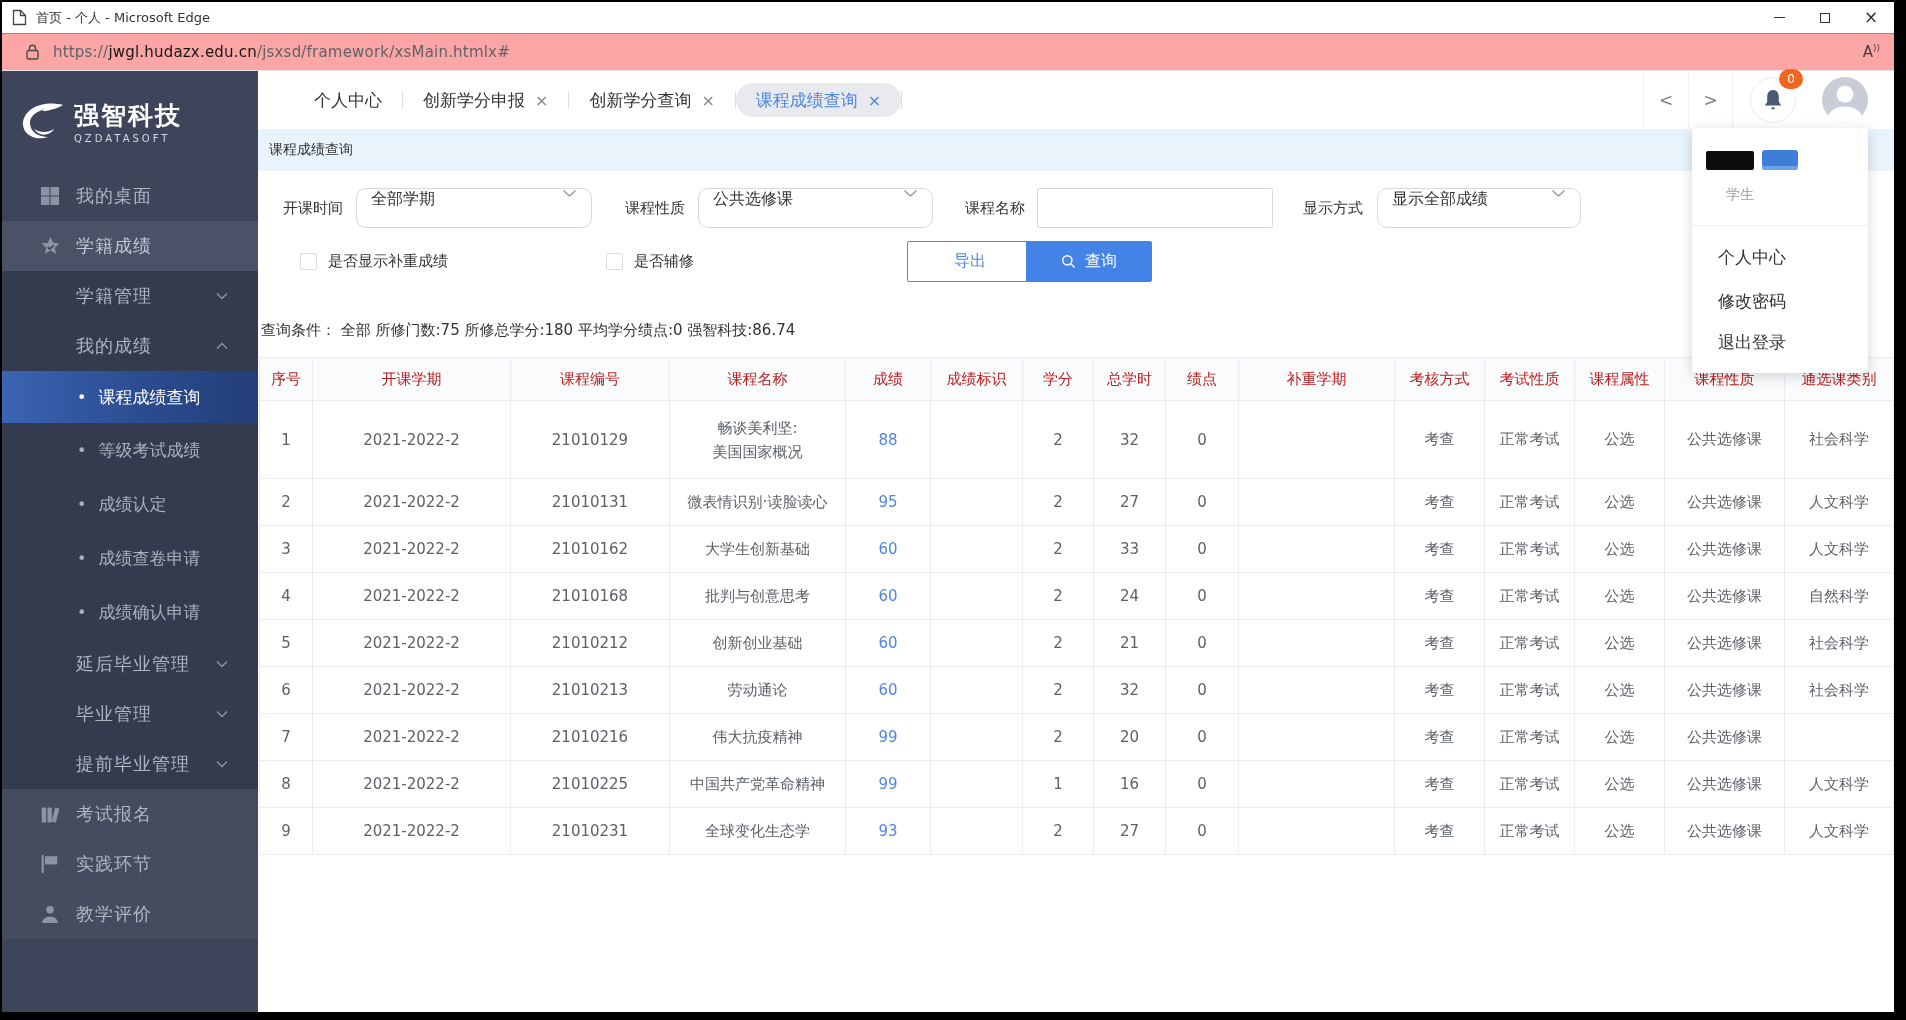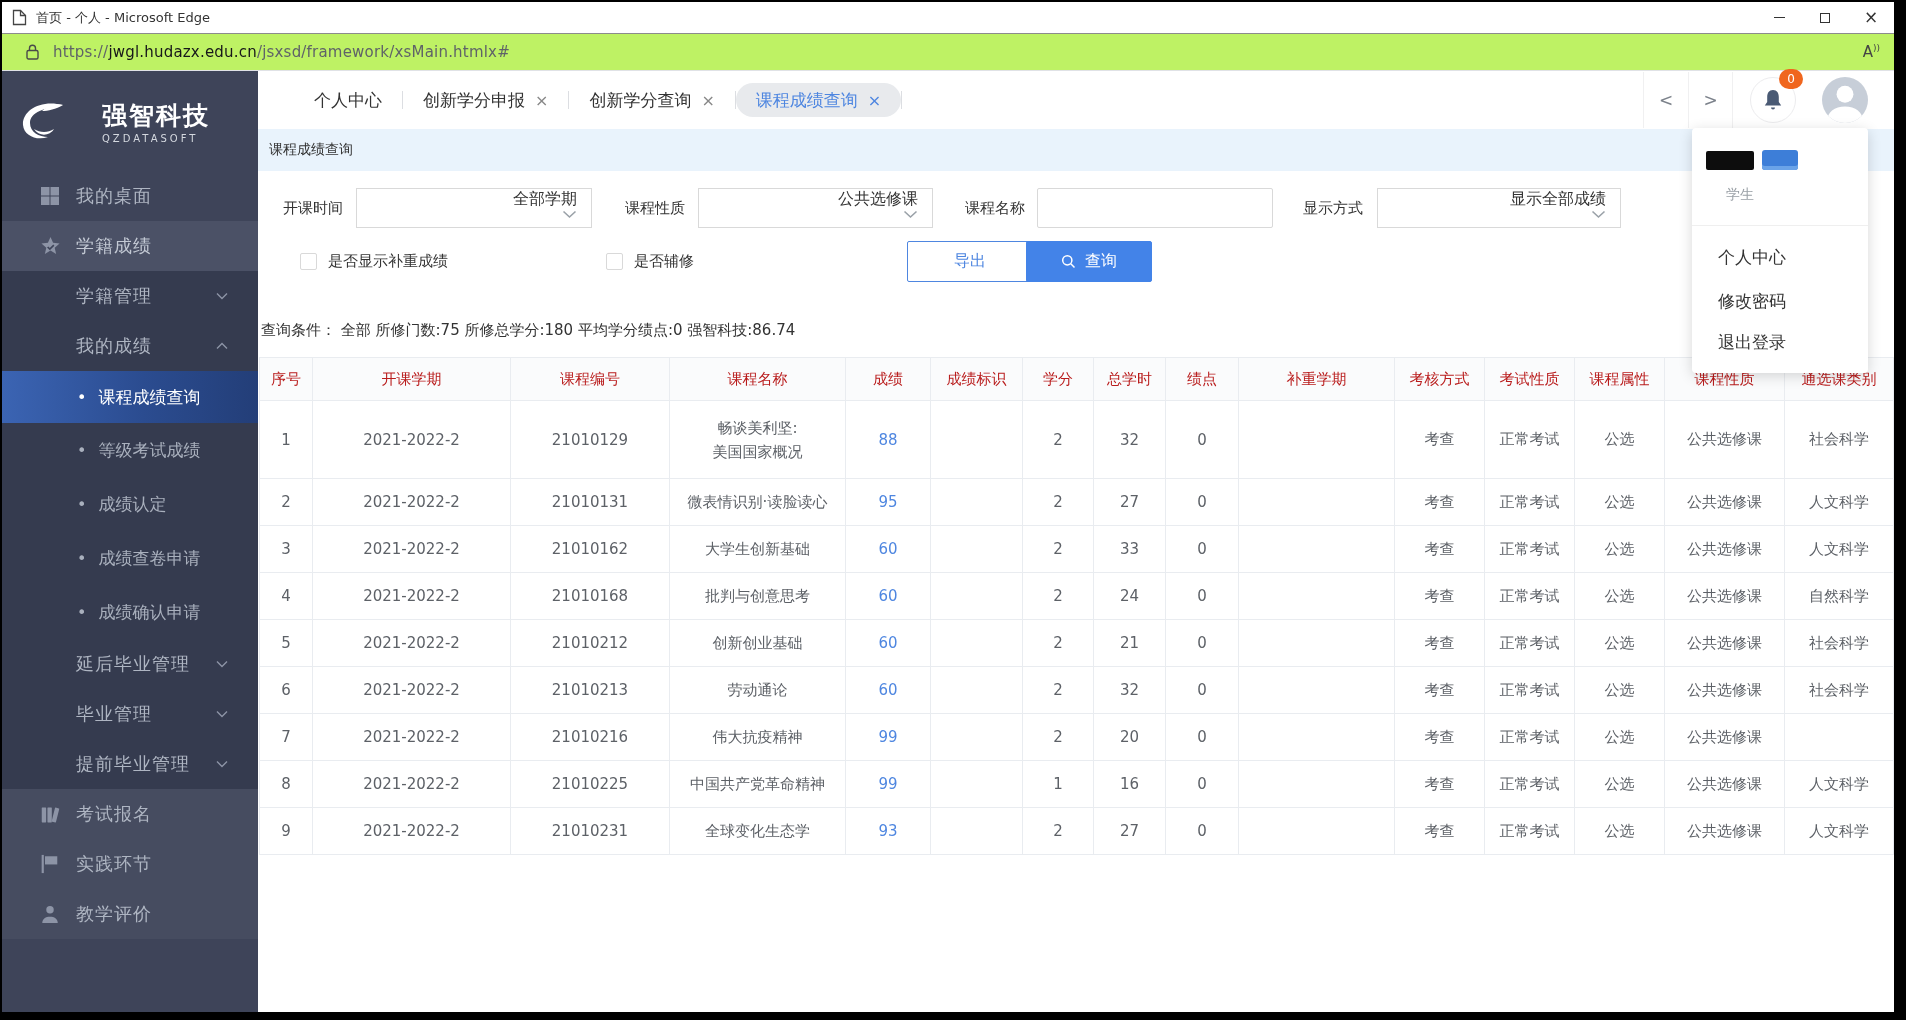--- a/index.html
+++ b/index.html
@@ -14,34 +14,34 @@
   .titlebar .doc-ic { margin-right:9px; display:flex; }
   .titlebar .title { font-size:13px; color:#333; }
   .win-controls { margin-left:auto; display:flex; height:100%; }
   .win-btn { width:46px; display:flex; align-items:center; justify-content:center; cursor:pointer; }
   .glyph-min { width:11px; height:1px; background:#333; }
   .glyph-max { width:10px; height:10px; border:1px solid #333; }
   .glyph-close { font-size:17px; color:#333; line-height:1; }
 
   
   .urlbar { height:37px; display:flex; align-items:center; padding:0 14px 0 24px;
-    border-bottom:1px solid #e0e2e6; background:#bef264; }
+    border-bottom:1px solid #e0e2e6; background:#fca5a5; }
   .urlbar .lock-ic { margin-right:14px; display:flex; }
   .url-text { font-size:15px; color:#5f6368; letter-spacing:.2px; }
   .url-text .domain { color:#17171a; }
   .read-aloud { margin-left:auto; font-size:15px; color:#444; }
   .read-aloud sup { font-size:9px; }
 
   
   .main { display:flex; height:941px; }
 
   
   #sidebar { width:256px; background:#3e4459; color:#aeb5c2; flex:none;
     display:flex; flex-direction:column; }
-  .logo { height:100px; display:flex; align-items:center; padding-left:16px;gap:28px; }
+  .logo { height:100px; display:flex; align-items:center; padding-left:16px; }
   .logo-text { margin-left:8px; }
   .logo-title { color:#fff; font-size:25px; font-weight:bold; letter-spacing:2px; }
   .logo-sub { color:#d4d8df; font-size:10px; letter-spacing:3px; margin-top:1px; }
   .side-item { height:50px; display:flex; align-items:center; cursor:pointer; position:relative; }
   .side-item .ic { width:24px; margin-left:36px; display:flex; justify-content:center; color:#8d94a6; }
   .side-item .lbl { margin-left:14px; font-size:18px; letter-spacing:1px; }
   .side-group .lbl { margin-left:74px; }
   .sec-highlight { background:#4b5166; }
   .sec-highlight .lbl { color:#c3c9d4; }
   .sec-dark { background:#353b4f; }
@@ -76,23 +76,23 @@
   .avatar { position:absolute; left:1564px; top:6px; width:46px; height:46px;
     border-radius:50%; background:#c7ced8; overflow:hidden; cursor:pointer;
     display:flex; align-items:center; justify-content:center; }
 
   .breadcrumb { position:absolute; left:0; top:58px; right:0; height:42px;
     background:#e9f3fc; display:flex; align-items:center; padding-left:11px;
     font-size:14px; color:#333; }
 
   
   .flabel { position:absolute; font-size:15px; color:#333; line-height:40px; text-align:right; width:62px; }
-  .selbox { position:absolute; height:40px; border:1px solid #d9d9d9; border-radius:0;
-    background:#fff; display:flex; align-items:flex-end; padding:0 14px; font-size:16px;
-    color:#333; cursor:pointer;flex-direction:column; }
+  .selbox { position:absolute; height:40px; border:1px solid #d9d9d9; border-radius:10px;
+    background:#fff; display:flex; align-items:flex-start; padding:0 14px; font-size:16px;
+    color:#333; cursor:pointer; }
   .selbox .chev-s { margin-left:auto; display:flex; color:#9aa1a8; }
   .inputbox { position:absolute; height:40px; width:236px; border:1px solid #d9d9d9;
     border-radius:2px; font-size:16px; padding:0 12px; color:#333; outline:none; }
   .cbrow { position:absolute; display:flex; align-items:center; gap:11px; height:41px; }
   .cb { width:17px; height:17px; border:1px solid #d9d9d9; border-radius:2px; background:#fff; cursor:pointer; flex:none; }
   .cb-lbl { font-size:15px; color:#333; }
   .btn { position:absolute; width:126px; height:41px; border-radius:2px; font-size:16px;
     display:flex; align-items:center; justify-content:center; gap:9px; cursor:pointer; }
   .btn-export { background:#fff; border:1px solid #4e86e0; color:#4e86e0; }
   .btn-query { background:#4383e8; border:1px solid #4383e8; color:#fff; }
@@ -355,21 +355,21 @@
         <span>公共选修课</span>
         <span class="chev-s">
             <svg width="15" height="9" viewBox="0 0 15 9">
               <path d="M1.5 1.5 l6 5.5 6-5.5" stroke="currentColor" stroke-width="1.6" fill="none"></path>
             </svg>
           </span>
       </div>
       <span class="flabel" style="left:705px;top:117px">课程名称</span>
       <input class="inputbox" style="left: 779px; top: 117px;" value="">
       <span class="flabel" style="left:1043px;top:117px">显示方式</span>
-      <div class="selbox" style="left:1119px;top:117px;width:244px">
+      <div class="selbox" style="left:1119px;top:117px;width:204px">
         <span>显示全部成绩</span>
         <span class="chev-s">
             <svg width="15" height="9" viewBox="0 0 15 9">
               <path d="M1.5 1.5 l6 5.5 6-5.5" stroke="currentColor" stroke-width="1.6" fill="none"></path>
             </svg>
           </span>
       </div>
 
       <div class="cbrow" style="left:42px;top:170px">
         <span class="cb"></span>

